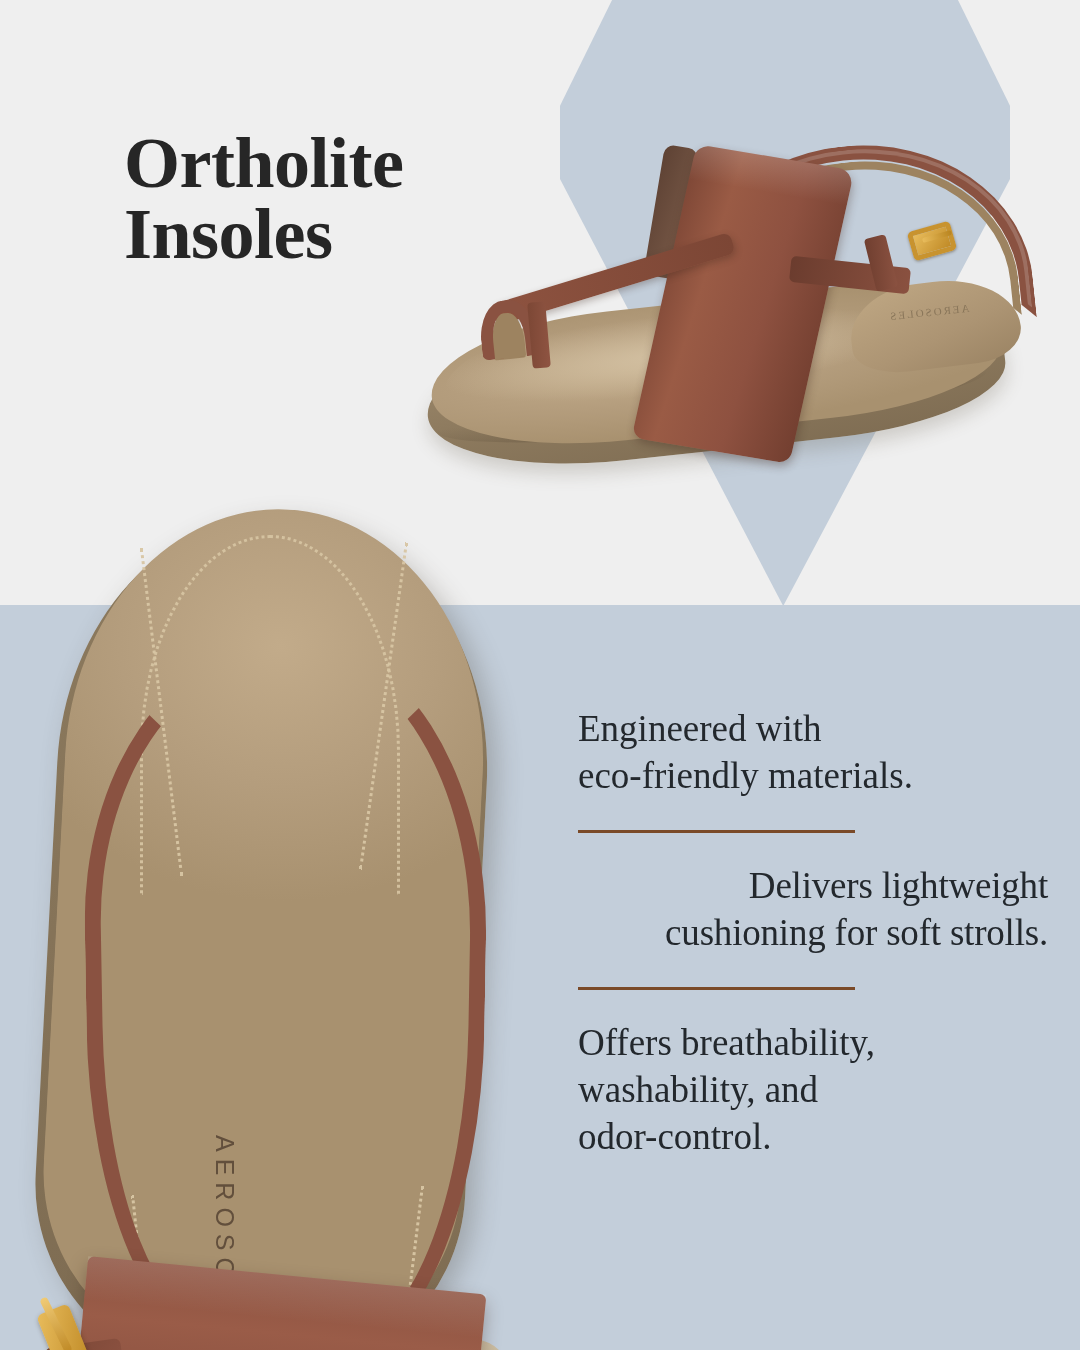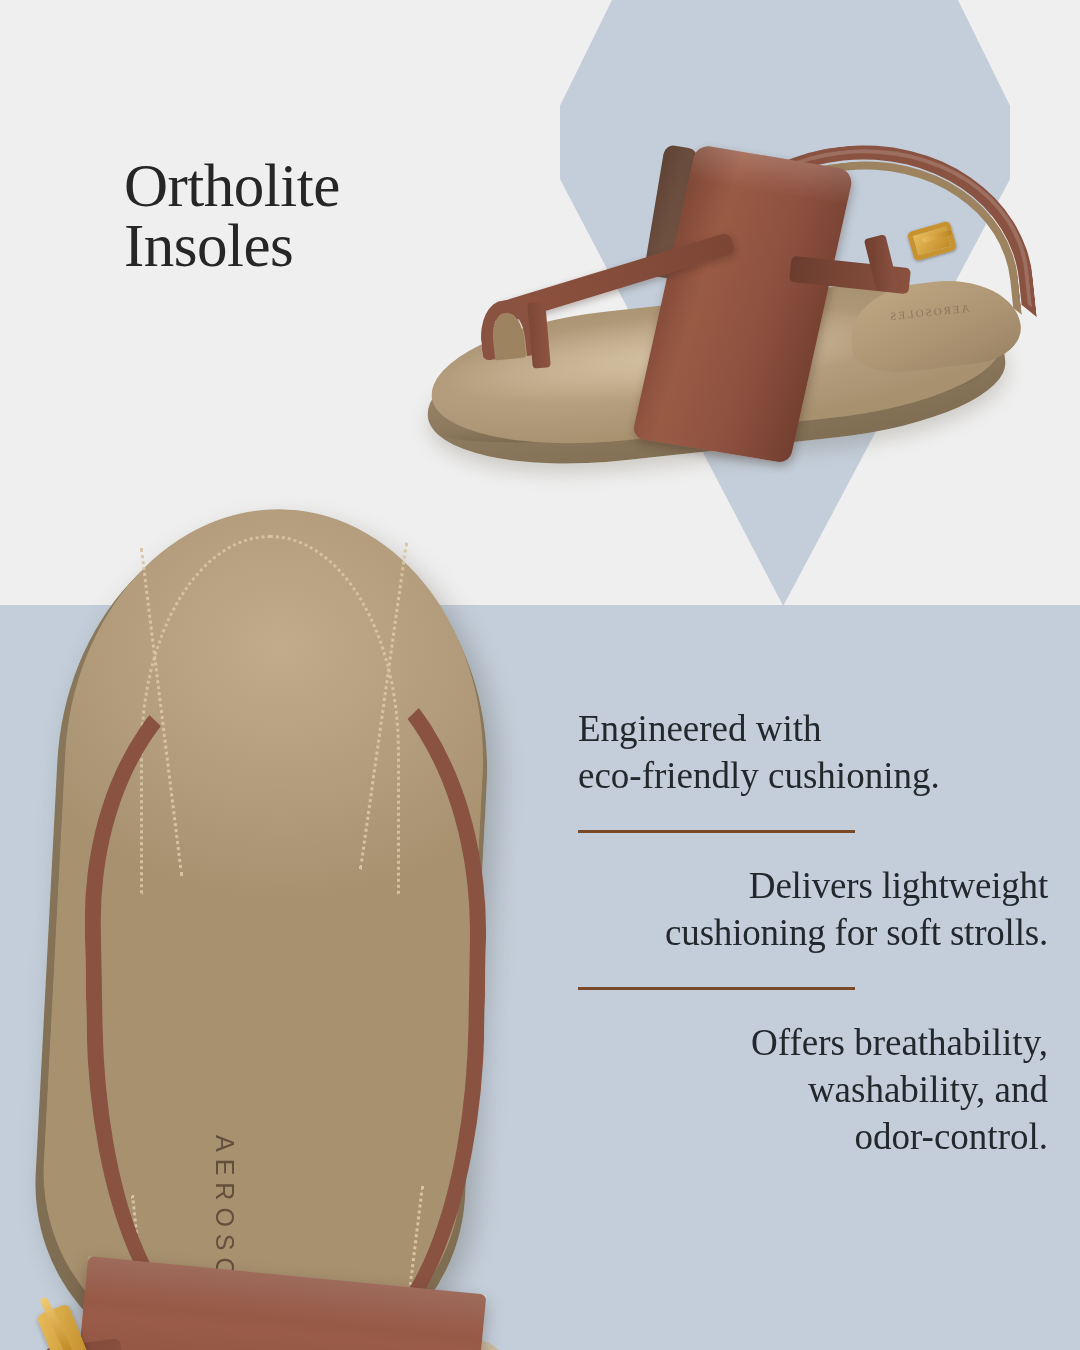--- a/index.html
+++ b/index.html
@@ -22,39 +22,39 @@
   }
   
   .hex {
     position:absolute; left:560px; top:-4px; width:450px; height:610px;
     background:#C3CEDA;
     clip-path: polygon(12% 0%, 88% 0%, 100% 18%, 100% 30%, 49.6% 100%, 0% 30%, 0% 18%);
   }
 
   
   .headline {
-    position:absolute; left:124px; top:156px;
-    font-size:61px; line-height:0.98; color:#262626;
-    font-weight:400; letter-spacing:-0.5px;
+    position:absolute; left:124px; top:128px;
+    font-size:72px; line-height:0.98; color:#262626;
+    font-weight:700; letter-spacing:-0.5px;
     white-space:pre-line;
   }
 
   
   .features {
     position:absolute; left:578px; top:706px; width:470px;
   }
   .feature-text {
     font-size:37px; line-height:1.26; color:#23282D; white-space:pre-line;
   }
   .divider {
     width:277px; height:3px; background:#7A4A28; margin:31px 0 30px 0;
     border:0;
   }
   .feature-block.b2 .feature-text { letter-spacing:-0.2px;text-align:right; }
-  .feature-block.b3 { margin-top:2px;text-align:right; }
+  .feature-block.b3 { margin-top:2px; }
 
   
   .sandal-top {
     position:absolute; left:418px; top:150px; width:600px; height:340px;
   }
   
   .st-outsole {
     position:absolute; left:8px; top:168px; width:580px; height:132px;
     background:linear-gradient(175deg,#9F8B6E 0%,#8E7B5F 45%,#7E6C52 100%);
     border-radius:48% 42% 46% 50% / 78% 70% 66% 74%;
@@ -345,21 +345,21 @@
     <div class="sb-buckle-strap"></div>
     <div class="sb-buckle"></div>
     <div class="sb-buckle-prong"></div>
 
   </div>
 
   <div class="features">
 
     <div class="feature-block b1">
       <p class="feature-text">Engineered with
-eco-friendly cushioning.</p>
+eco-friendly materials.</p>
     </div>
     <hr class="divider">
 
     <div class="feature-block b2">
       <p class="feature-text">Delivers lightweight
 cushioning for soft strolls.</p>
     </div>
     <hr class="divider">
 
     <div class="feature-block b3">

